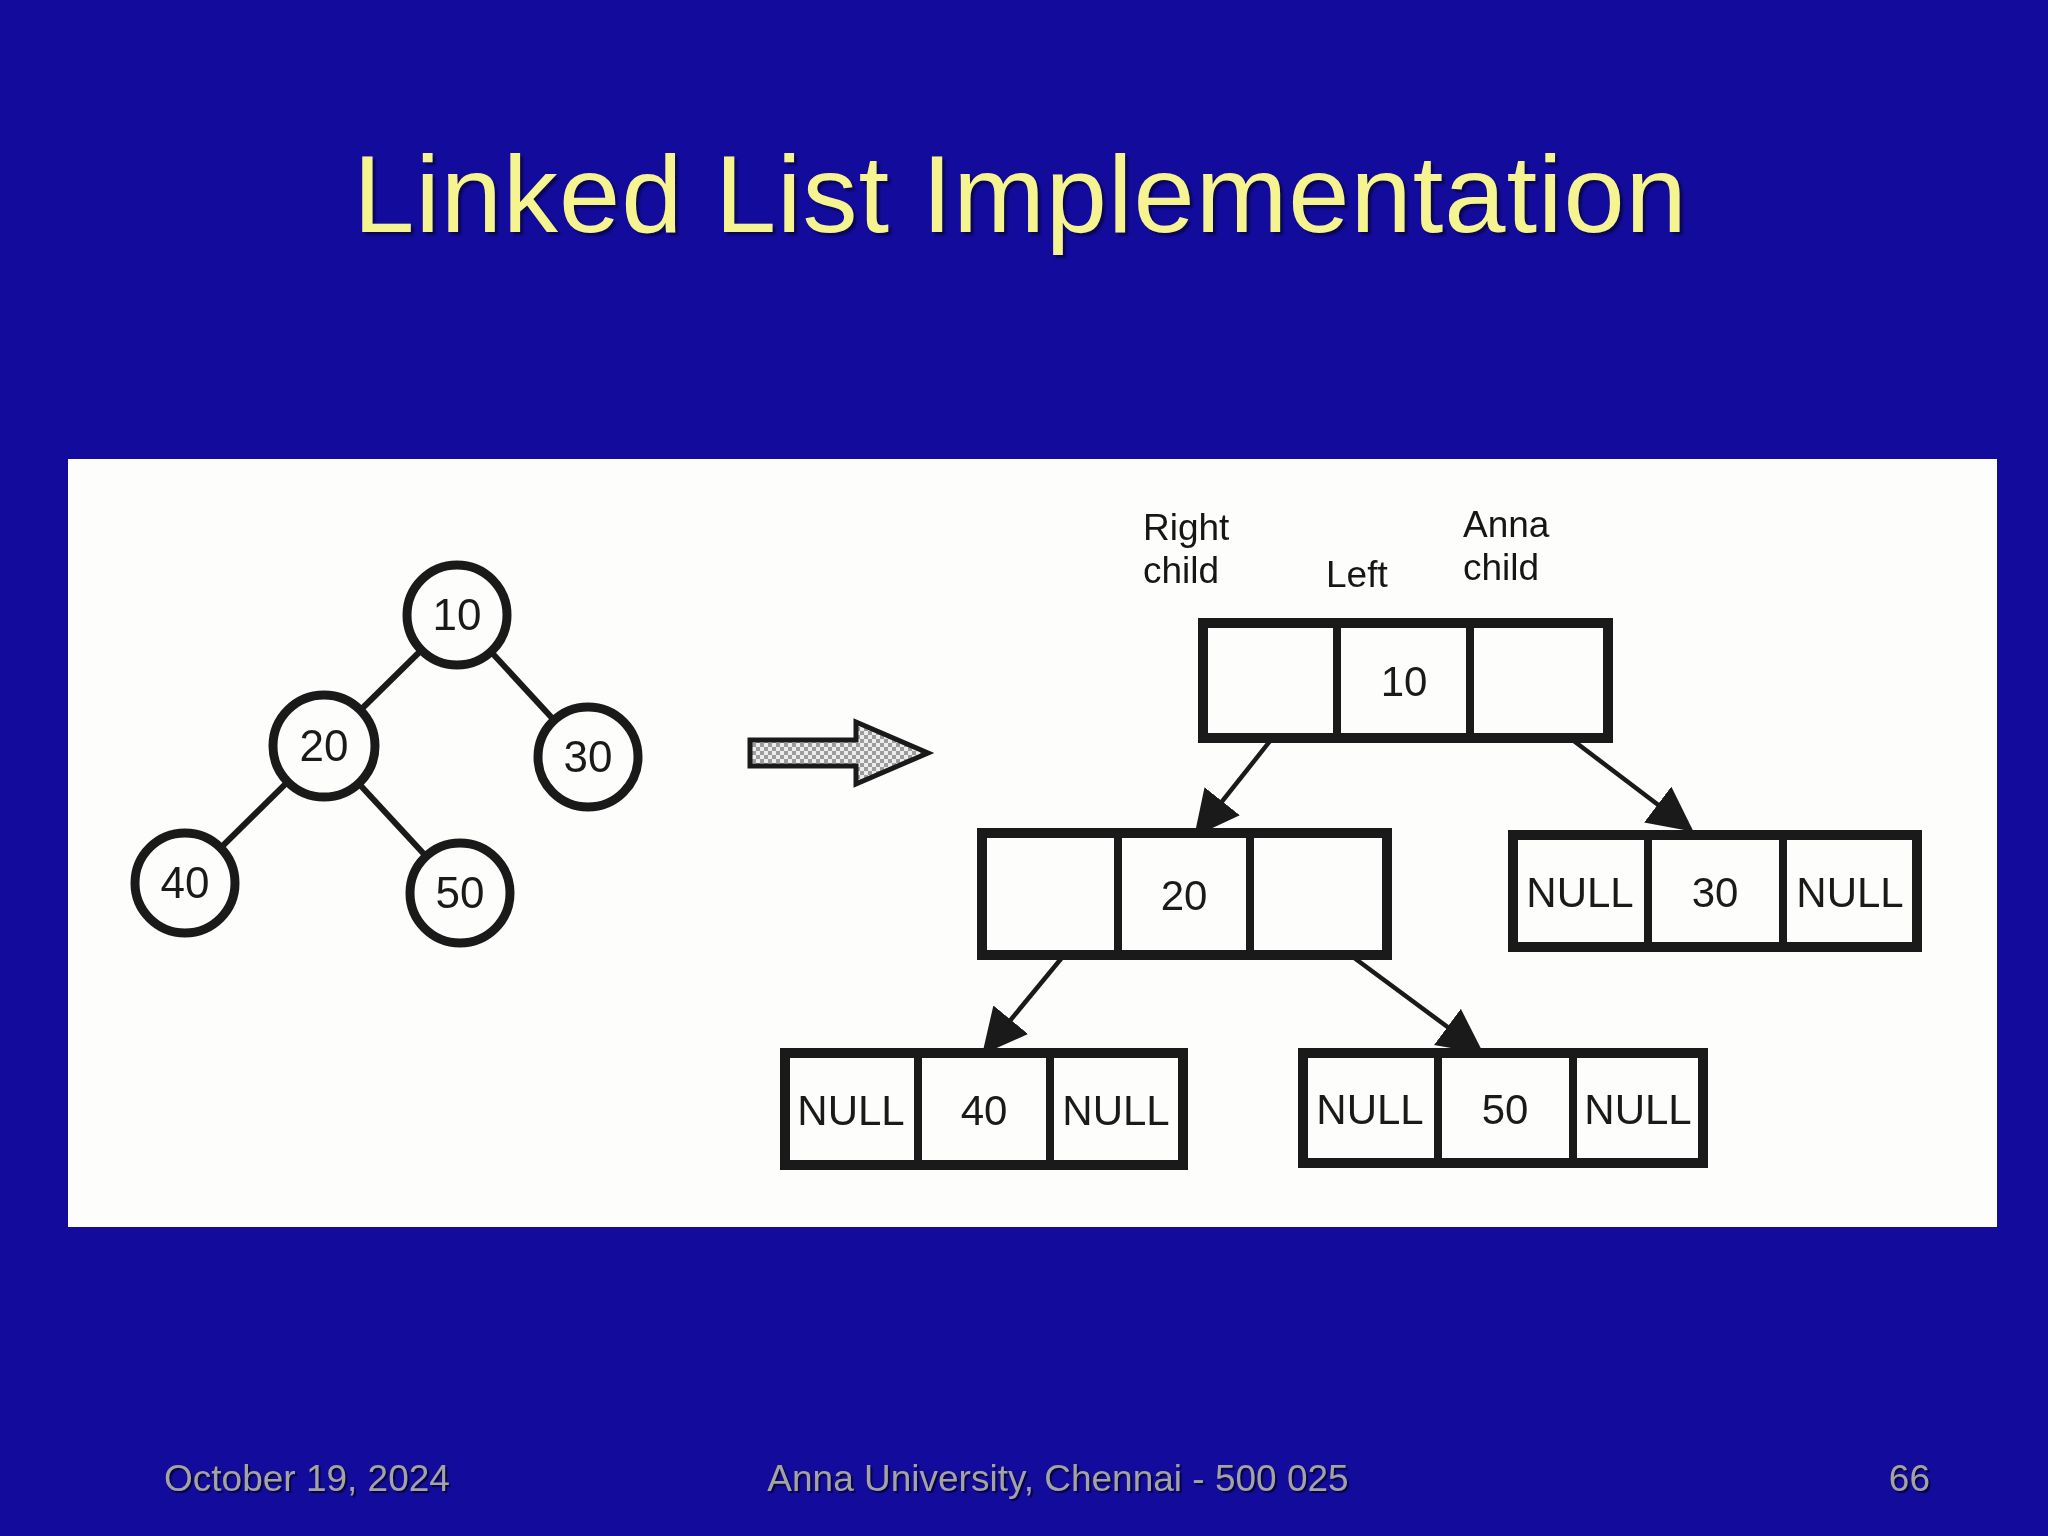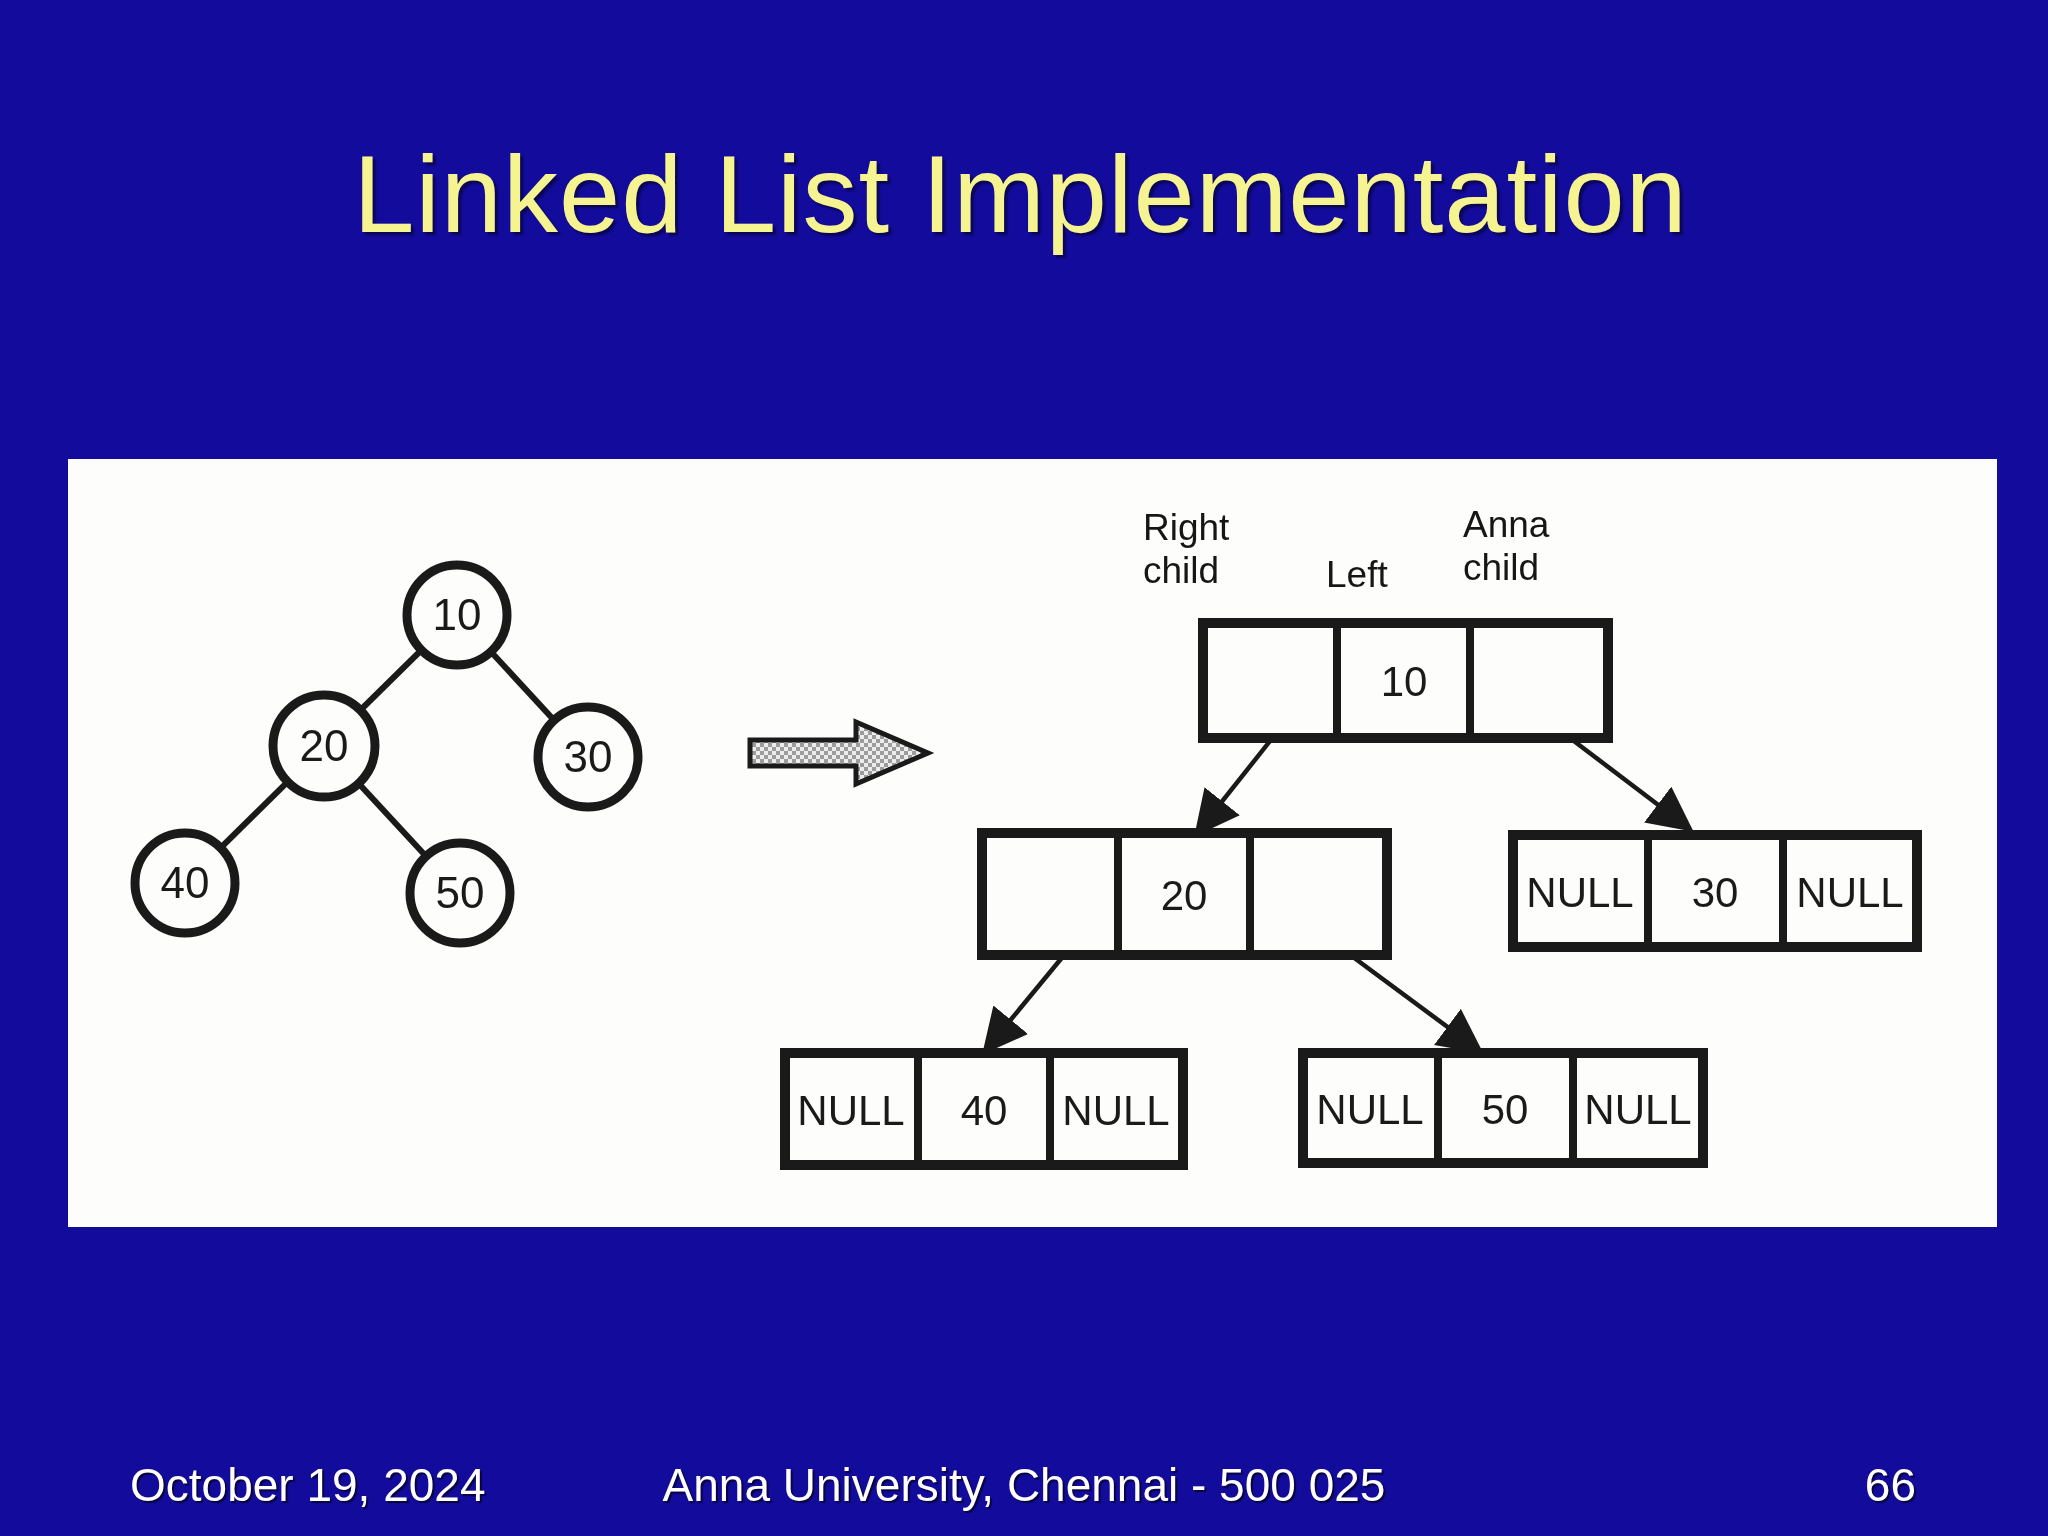--- a/index.html
+++ b/index.html
@@ -32,28 +32,29 @@
     font-size:37px;
     line-height:1.15;
     color:#161616;
   }
   .col-label.left-child{left:1075px;top:48px;width:115px;}
   .col-label.data{left:1258px;top:95px;width:130px;}
   .col-label.right-child{left:1395px;top:45px;width:130px;}
   .footer-item{
     position:absolute;
     top:1458px;
-    font-size:46px;
-    color:#ffffff;
+    font-size:37px;
+    color:#a3a3a3;
     text-shadow:2px 2px 1px rgba(0,0,0,0.6);
     white-space:nowrap;
+    margin-left:34px;
   }
   .footer-date{left:130px;}
   .footer-center{left:0;width:2048px;text-align:center;}
-  .footer-page{right:132px;}
+  .footer-page{right:118px;}
   text{fill:#1a1a1a;}
   .cell-text{font-size:42px;}
   .node-text{font-size:44px;}
 </style>
 </head>
 <body>
 
 <div class="slide-title">Linked List Implementation</div>
 
 <div class="panel">

